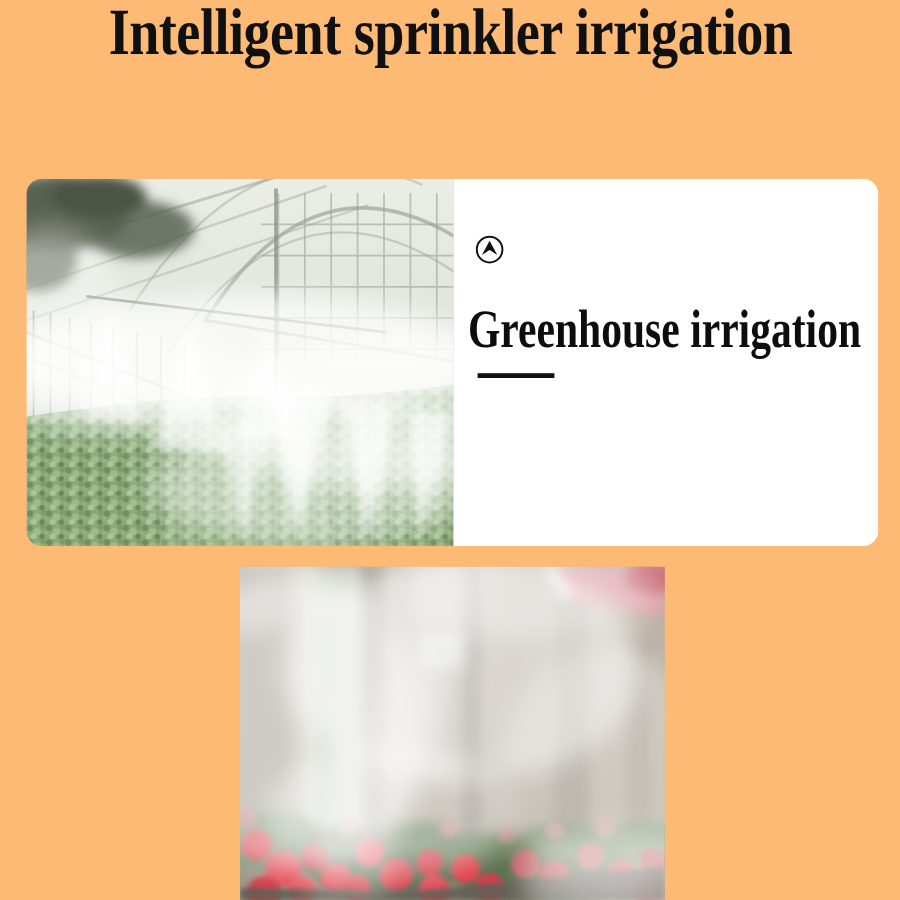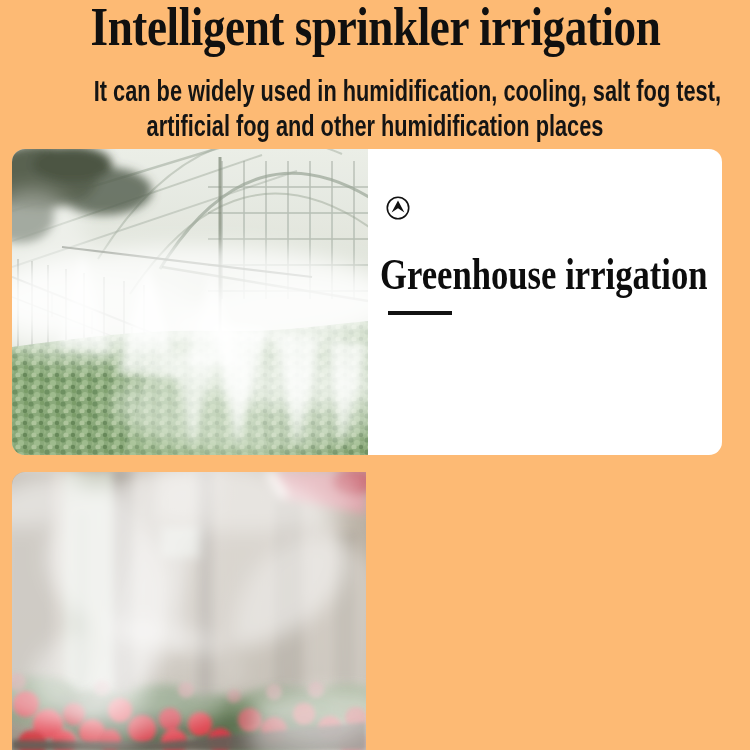--- a/index.html
+++ b/index.html
@@ -17,21 +17,21 @@
     letter-spacing:-0.5px;
     transform:scaleX(0.82); transform-origin:center top;
   }
   .subtitle { position:absolute; top:74px; left:0; width:750px; text-align:center;
     font-family:"Liberation Sans", sans-serif; font-weight:bold; color:#141414; }
   .subtitle div {
     white-space:nowrap; font-size:29px; line-height:35px;
     transform:scaleX(0.75); transform-origin:center center;
   }
   
-  .row { position:absolute; left:12px; width:710px; display:flex; border-radius:13px; overflow:hidden; }
+  .row { position:absolute; left:22px; width:710px; display:flex; border-radius:13px; overflow:hidden;justify-content:center; }
   .row1 { top:149px; height:306px; }
   .row2 { top:472px; height:278px; border-radius:13px 13px 0 0; }
   .photo { position:relative; height:100%; flex:none; }
   .photo svg { display:block; width:100%; height:100%; }
   .photo-greenhouse { width:356px; }
   .photo-flowers   { width:354px; }
   .card { position:relative; background:#ffffff; flex:1; }
   .card .icon { position:absolute; width:24px; height:24px; }
   .row1 .icon { left:18px; top:47px; }
   .row2 .icon { left:15px; top:51px; }
@@ -46,24 +46,20 @@
   .row1 .underline { left:20px; top:162px; width:64px; }
   .row2 .underline { left:15px; top:166px; width:66px; }
 </style>
 </head>
 <body>
 
 <div class="page">
 
   <div class="title-wrap">
     <span>Intelligent sprinkler irrigation</span>
-  </div>
-  <div class="subtitle">
-    <div>It can be widely used in humidification, cooling, salt fog test,</div>
-    <div>artificial fog and other humidification places</div>
   </div>
 
   <div class="row row1">
     <div class="photo photo-greenhouse">
       <svg viewBox="0 0 356 306" preserveAspectRatio="none" aria-hidden="true">
         <defs>
           <linearGradient id="gh-sky" x1="0" y1="0" x2="0" y2="1">
             <stop offset="0" stop-color="#e9ece5"></stop>
               <stop offset="0.55" stop-color="#d8ddd1"></stop>
               <stop offset="1" stop-color="#c7cfbc"></stop>

